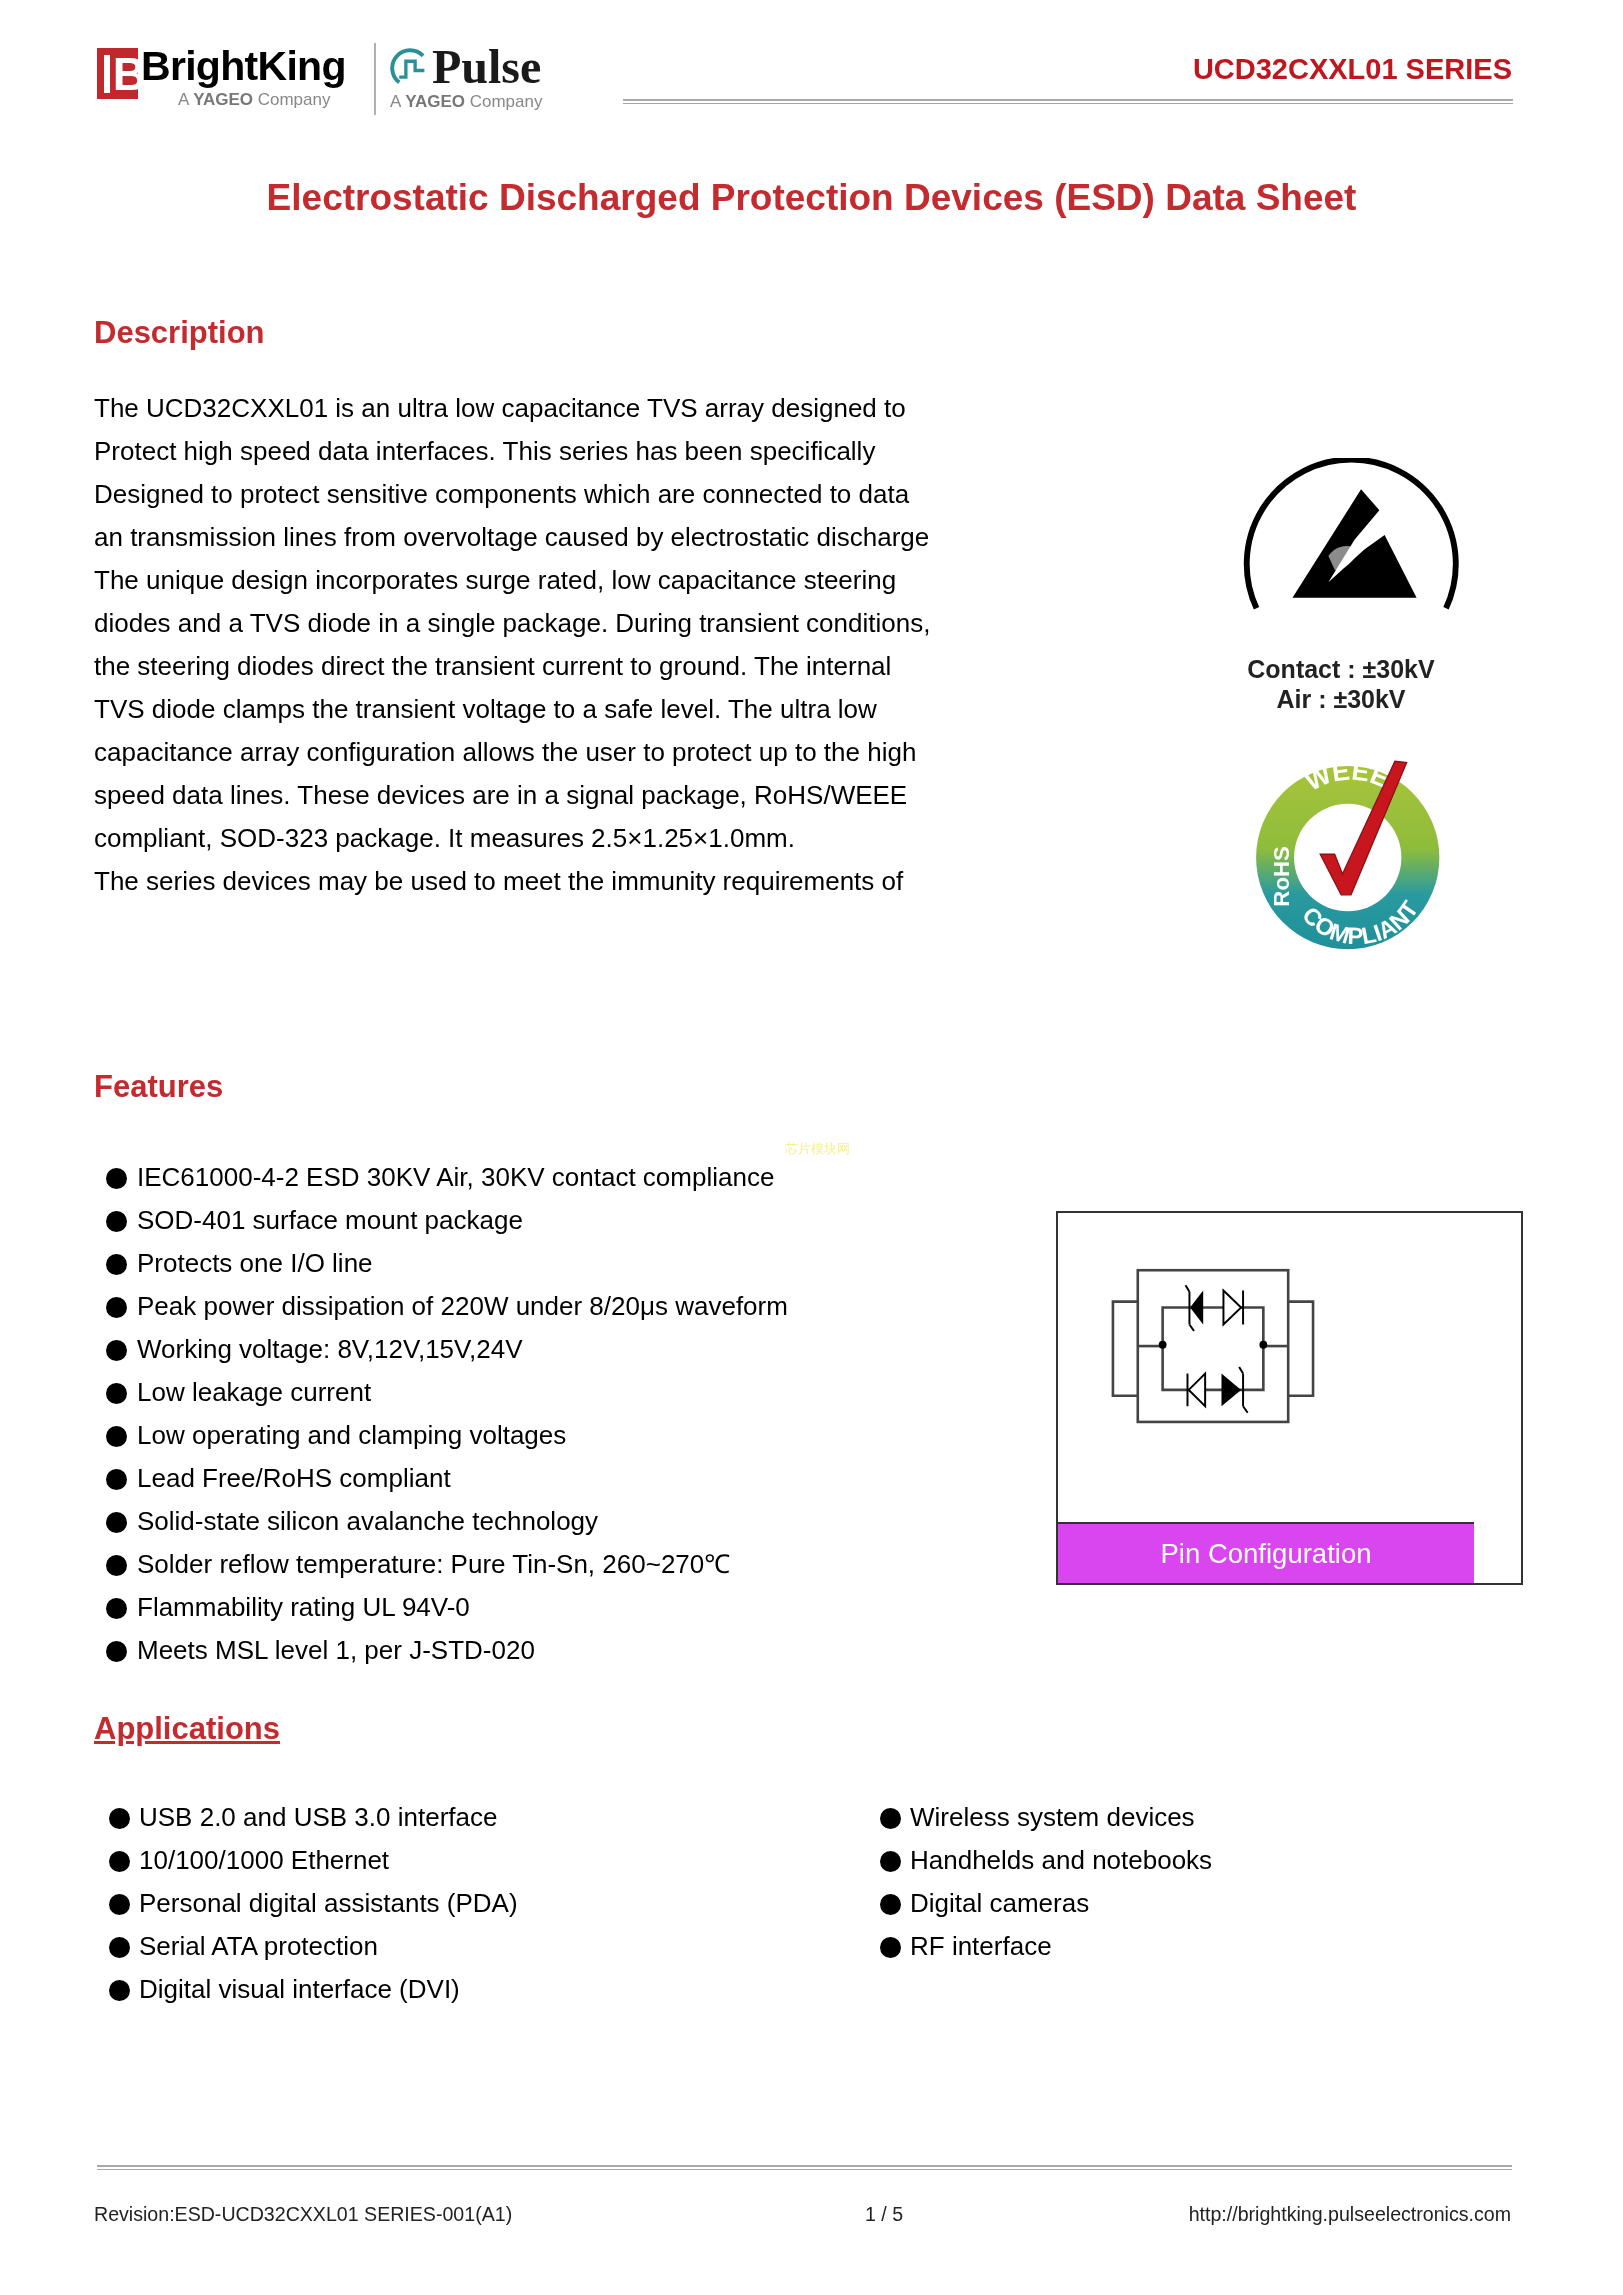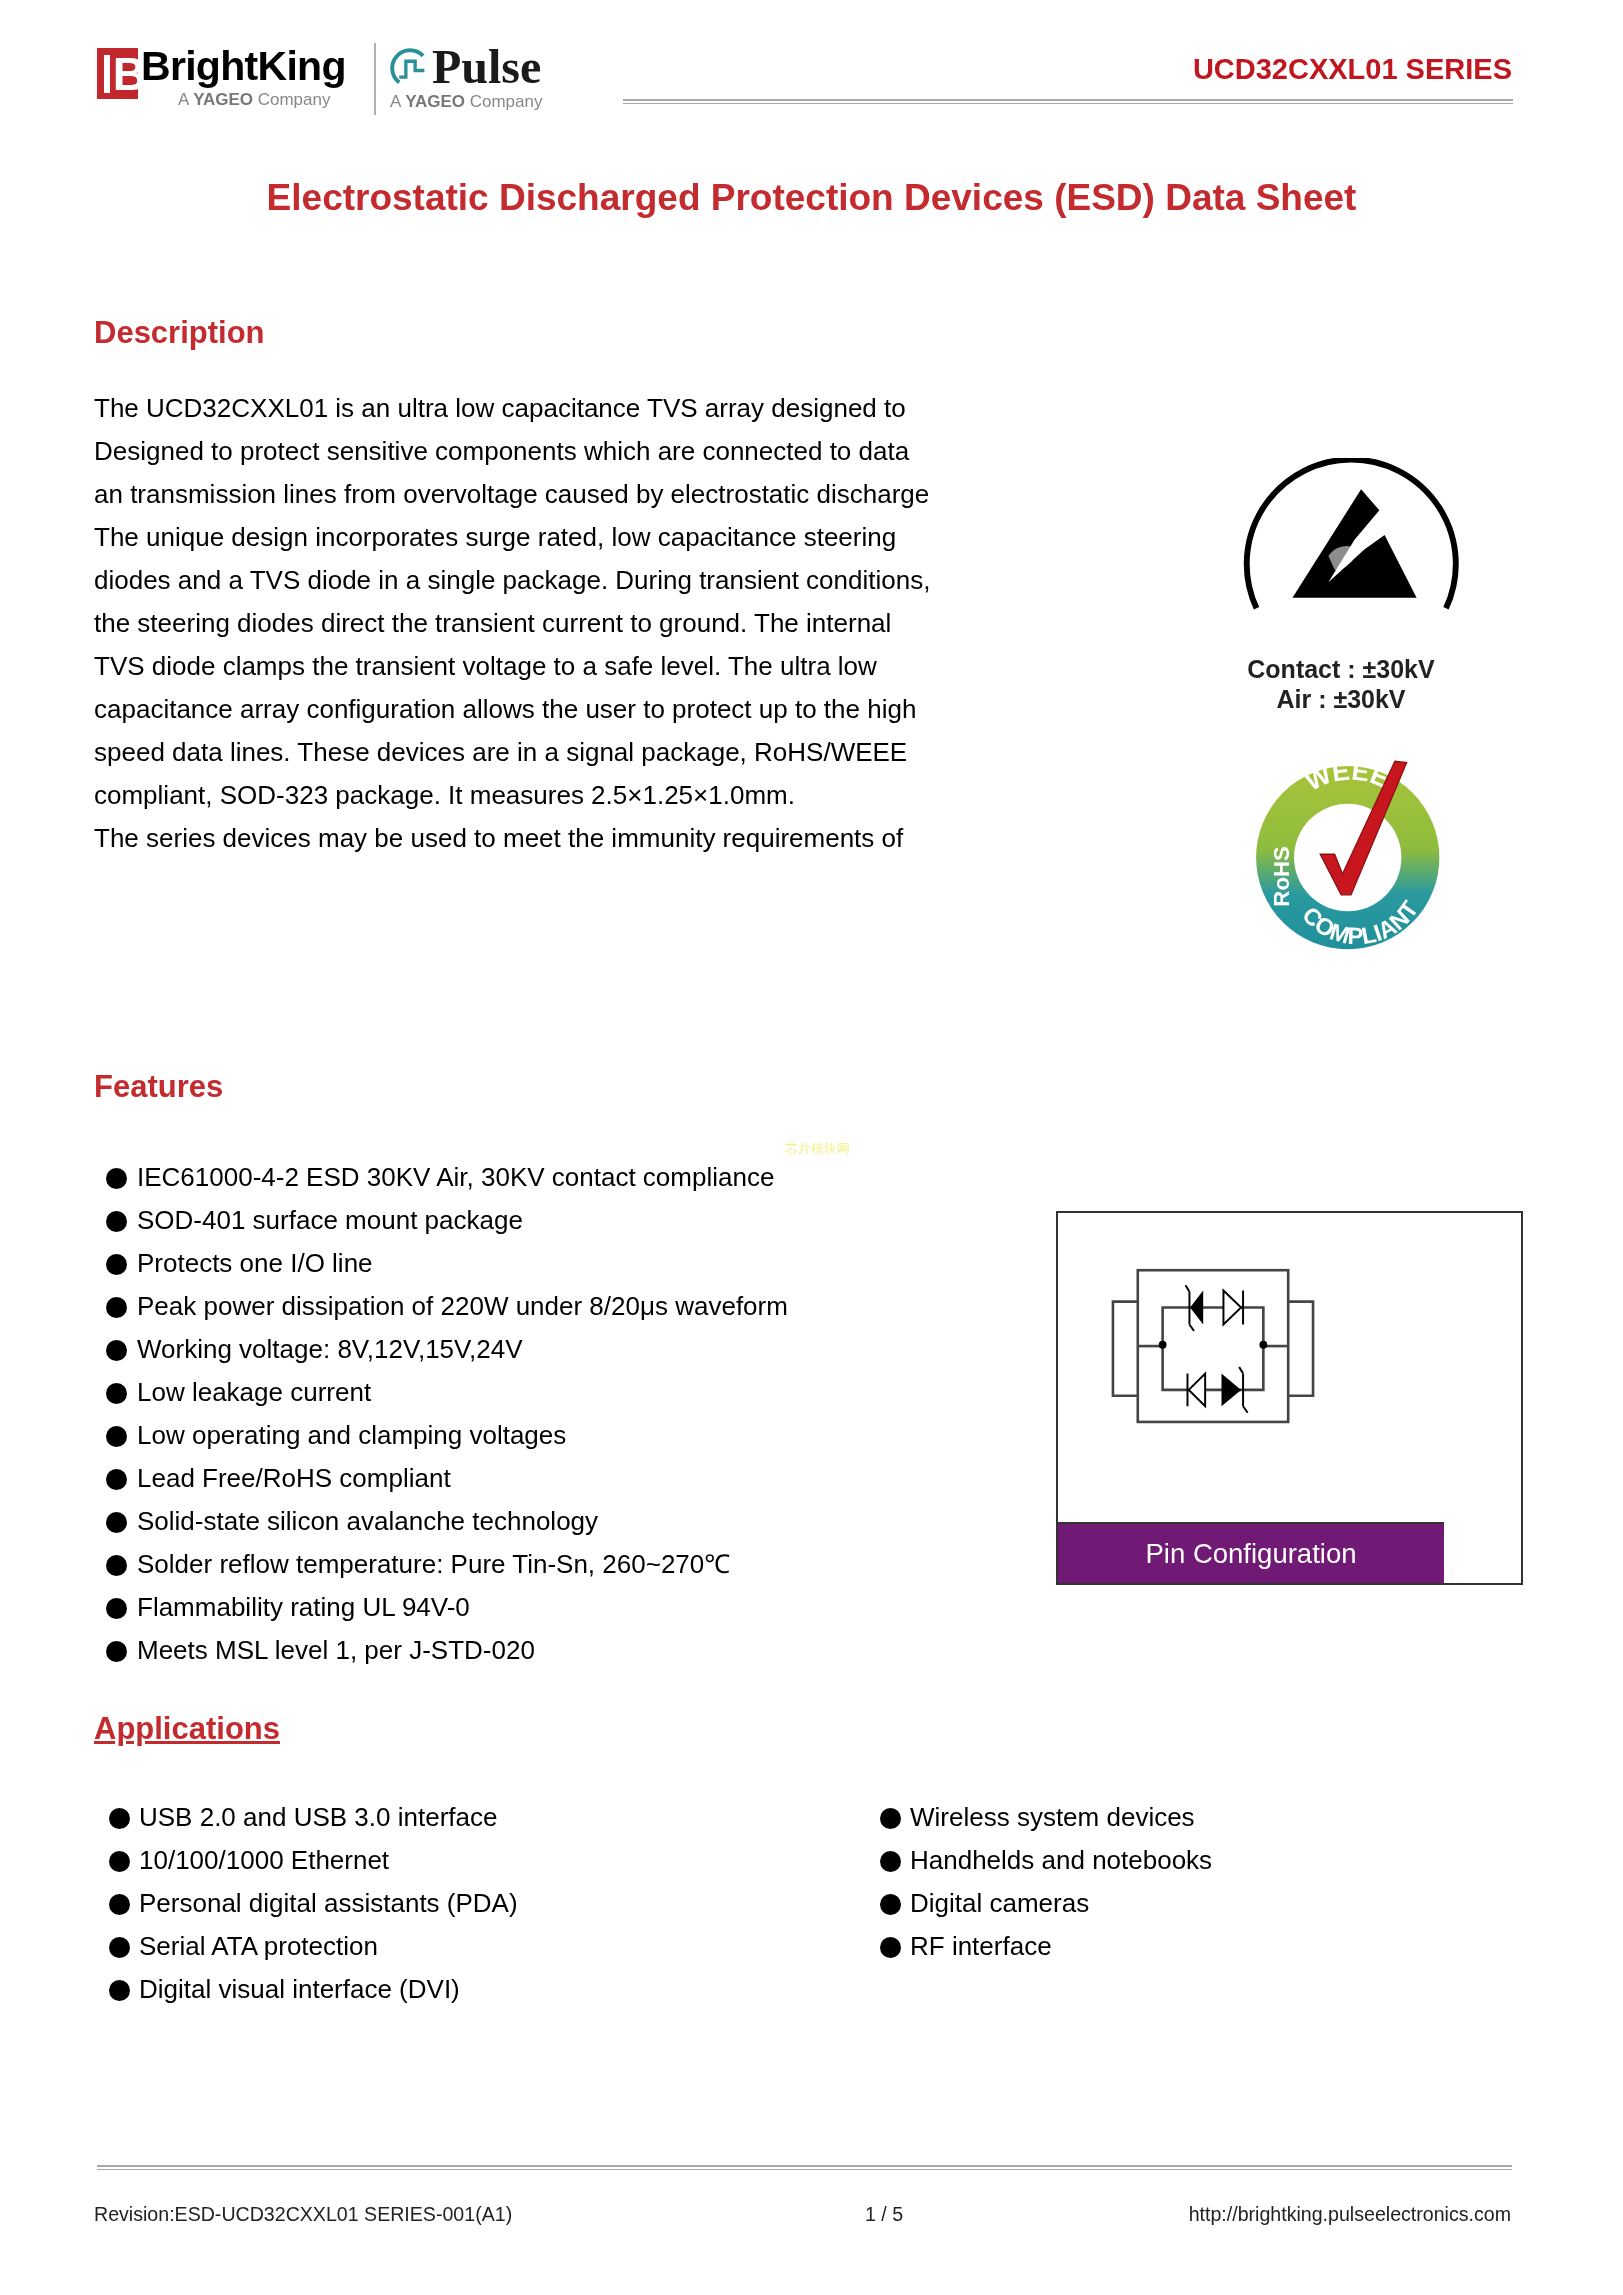--- a/index.html
+++ b/index.html
@@ -41,21 +41,21 @@
   .features { left: 94px; top: 1156px; }
   .apps-l { left: 97px; top: 1796px; }
   .apps-r { left: 868px; top: 1796px; }
   .apps-l li, .apps-r li { padding-left: 42px; }
 
   .watermark { left: 785px; top: 1141px; font: 13px/15.7px "DejaVu Sans", sans-serif; color: #f5f08a; }
 
   
   .pin-box { left: 1056px; top: 1211px; width: 467px; height: 374px; border: 2px solid #333; box-sizing: border-box; background: #fff; }
   .pin-svg { position: absolute; left: 0; top: 0; width: 463px; height: 308px; }
-  .pin-caption { position: absolute; left: 0; bottom: 0; width: 386px; height: 59px; background: #701a75; border-top: 2px solid #333;
+  .pin-caption { position: absolute; left: 0; bottom: 0; width: 416px; height: 59px; background: #d946ef; border-top: 2px solid #333;
                  color: #fff; font: 27.5px/59px "Liberation Sans", sans-serif; text-align: center; }
 
   
   .ftr-rule { left: 97px; top: 2165px; width: 1415px; height: 4.6px; border-top: 2px solid #a8a8a8; border-bottom: 1.3px solid #a8a8a8; box-sizing: border-box; }
   .ftr { top: 2203px; font: 19.6px/23.6px "Liberation Sans", sans-serif; color: #222; }
   .ftr-rev { left: 94px; }
   .ftr-page { left: 865px; }
   .ftr-url { right: 112px; }
 </style>
 </head>
@@ -87,20 +87,21 @@
   </div>
 </div>
 <div class="abs series">UCD32CXXL01 SERIES</div>
 <div class="abs hdr-rule"></div>
 
 <div class="abs doc-title">Electrostatic Discharged Protection Devices (ESD) Data Sheet</div>
 
 <div class="abs sec-h" style="left:94px; top:313px;">Description</div>
 <div class="abs desc">
   <p>The UCD32CXXL01 is an ultra low capacitance TVS array designed to</p>
+  <p>Protect high speed data interfaces. This series has been specifically</p>
   <p>Designed to protect sensitive components which are connected to data</p>
   <p>an transmission lines from overvoltage caused by electrostatic discharge</p>
   <p>The unique design incorporates surge rated, low capacitance steering</p>
   <p>diodes and a TVS diode in a single package. During transient conditions,</p>
   <p>the steering diodes direct the transient current to ground. The internal</p>
   <p>TVS diode clamps the transient voltage to a safe level. The ultra low</p>
   <p>capacitance array configuration allows the user to protect up to the high</p>
   <p>speed data lines. These devices are in a signal package, RoHS/WEEE</p>
   <p>compliant, SOD-323 package. It measures 2.5×1.25×1.0mm.</p>
   <p>The series devices may be used to meet the immunity requirements of</p>

